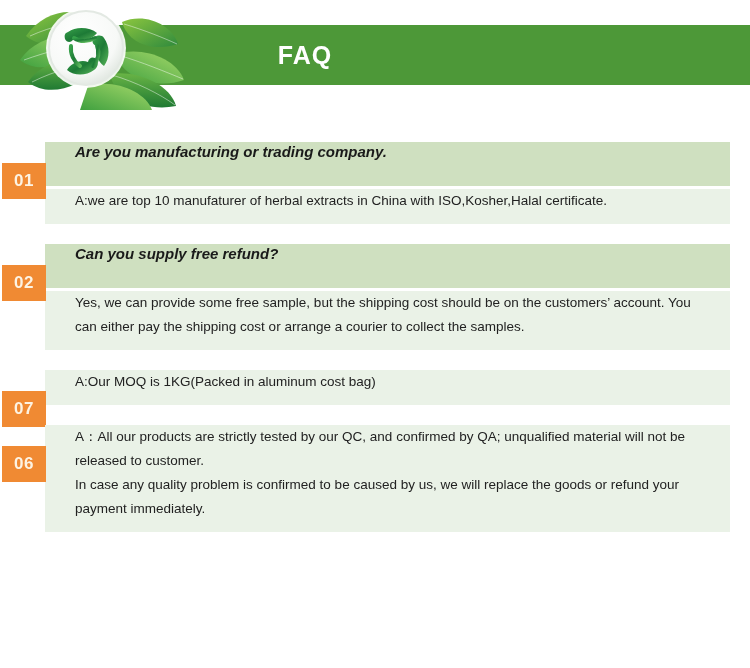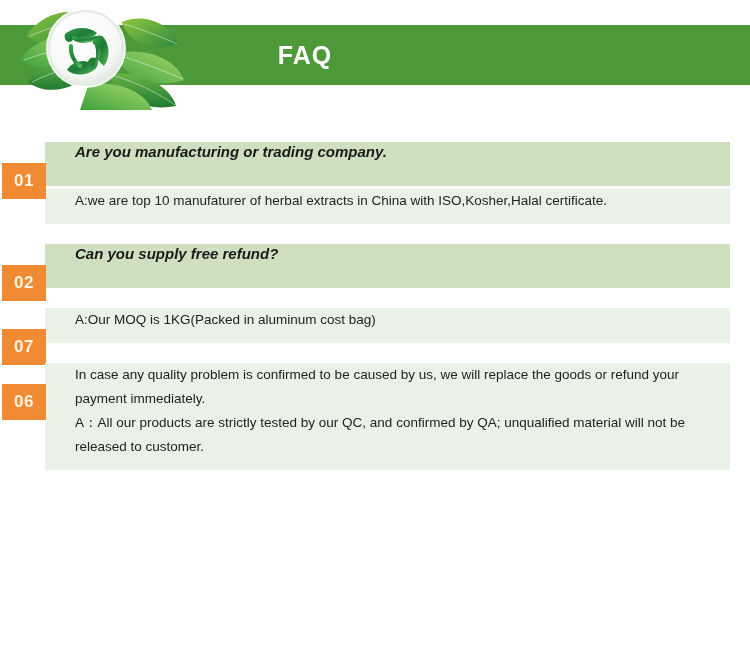--- a/index.html
+++ b/index.html
@@ -182,30 +182,33 @@
     <div class="badge">01</div>
     <div class="question">Are you manufacturing or trading company.</div>
     <div class="answer">
       <span class="line">A:we are top 10 manufaturer of herbal extracts in China with ISO,Kosher,Halal certificate.</span>
     </div>
   </div>
 
   <div class="faq-item">
     <div class="badge">02</div>
     <div class="question">Can you supply free refund?</div>
+    <div class="answer">
+      <span class="line">Yes, we can provide some free sample, but the shipping cost should be on the customers’ account. You can either pay the shipping cost or arrange a courier to collect the samples.</span>
+    </div>
   </div>
 
   <div class="faq-item">
     <div class="badge">07</div>
     <div class="answer">
       <span class="line">A:Our MOQ is 1KG(Packed in aluminum cost bag)</span>
     </div>
   </div>
 
   <div class="faq-item">
     <div class="badge">06</div>
     <div class="answer">
+      <span class="line">A：All our products are strictly tested by our QC, and confirmed by QA; unqualified material will not be released to customer.</span>
       <span class="line">In case any quality problem is confirmed to be caused by us, we will replace the goods or refund your payment immediately.</span>
-      <span class="line">A：All our products are strictly tested by our QC, and confirmed by QA; unqualified material will not be released to customer.</span>
     </div>
   </div>
 
 </div>
 
 </body></html>

